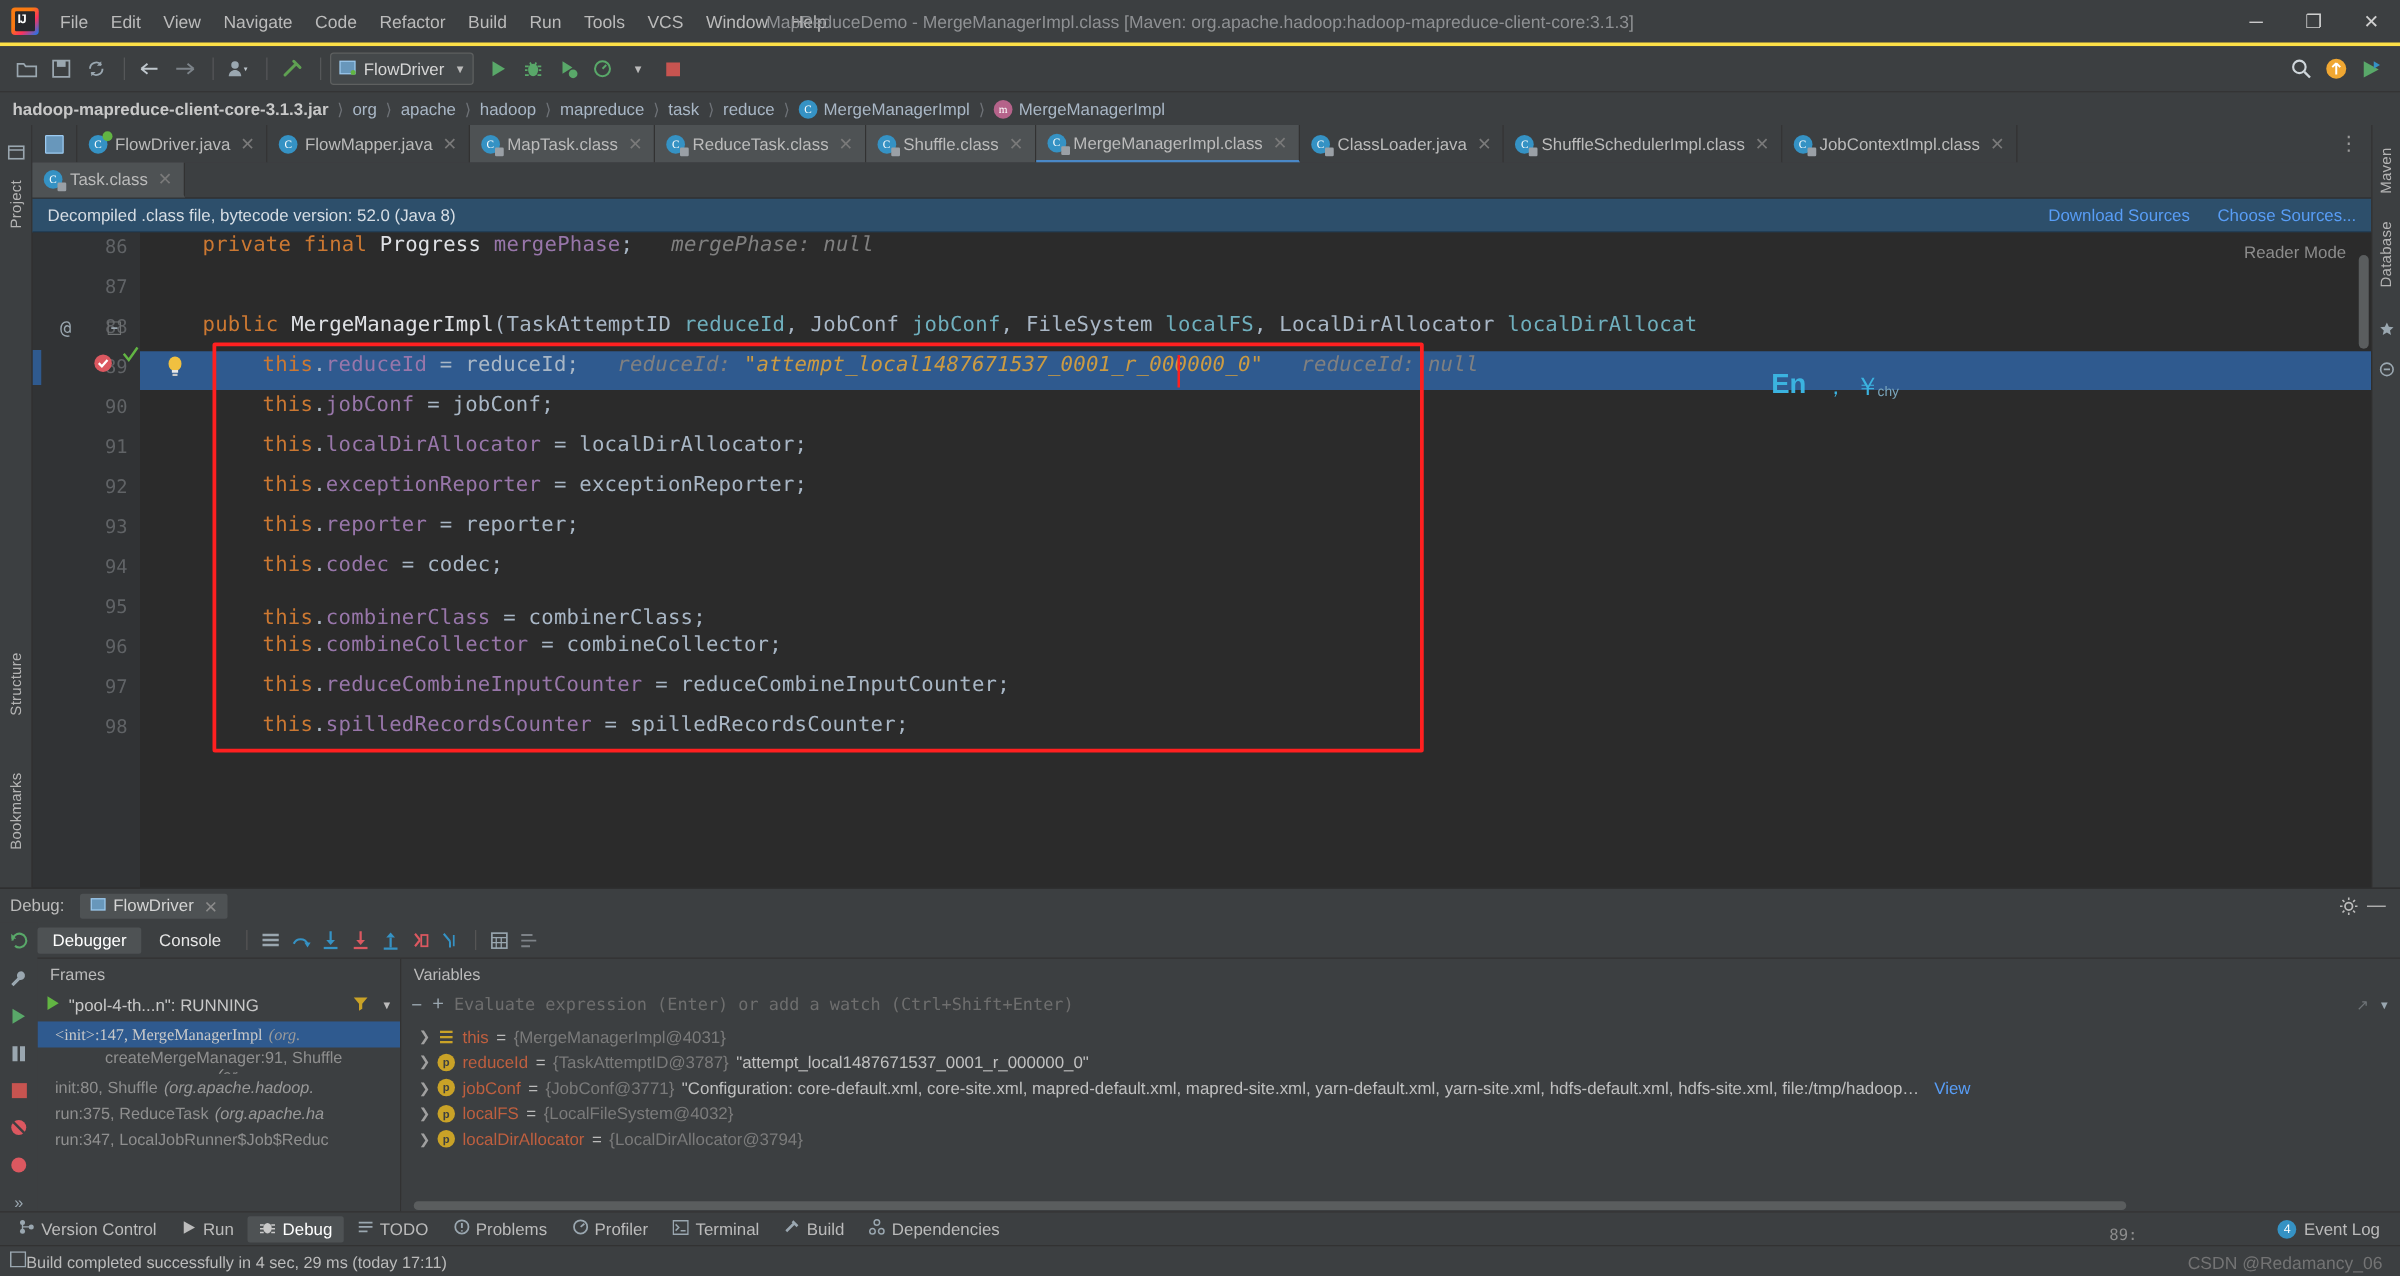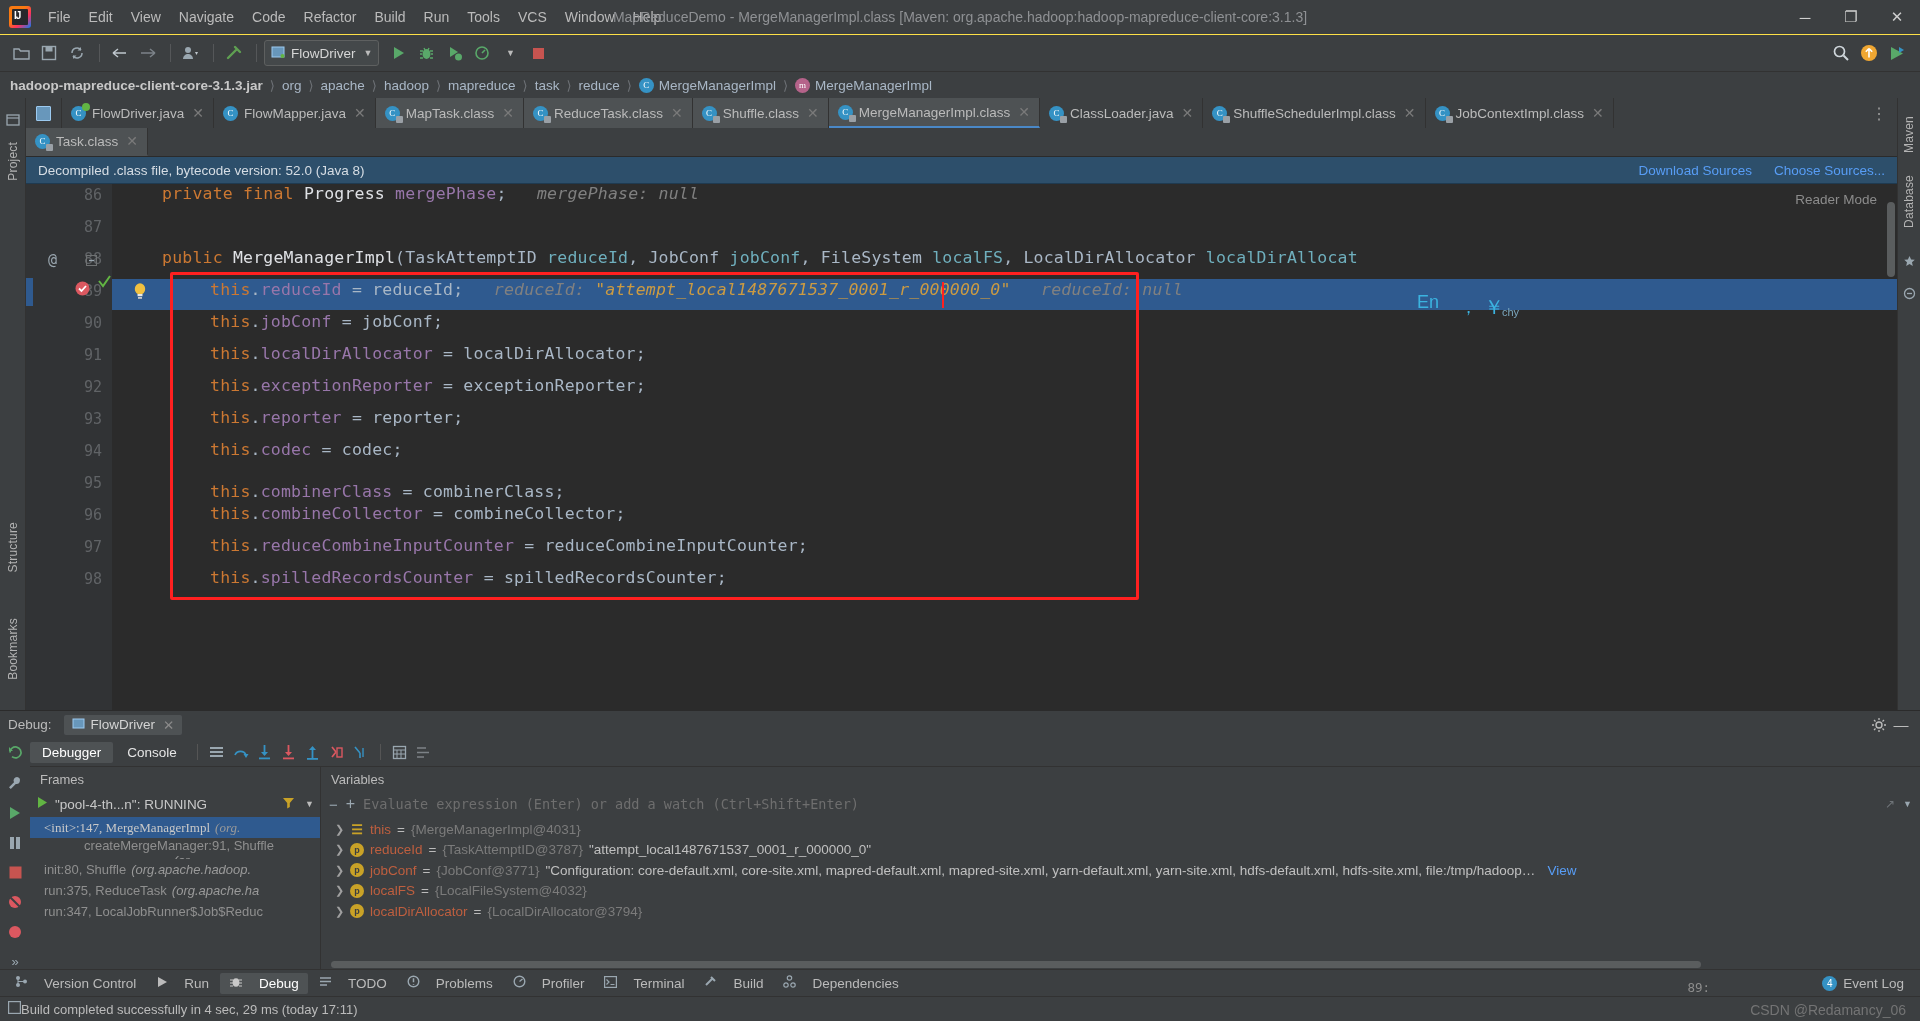--- a/index.html
+++ b/index.html
@@ -6,21 +6,21 @@
   body{
     width:1920px;height:1021px;overflow:hidden;
     background:#3c3f41;
     font-family:"Liberation Sans", sans-serif;
     font-size:13px;color:#bbbbbb;
     -webkit-font-smoothing:antialiased;
   }
   .app{position:relative;width:1920px;height:1021px;display:flex;flex-direction:column;}
 
   
-  .titlebar{height:34px;background:#3c3f41;display:flex;align-items:center;flex:0 0 34px;border-bottom:1px solid #fde047;}
+  .titlebar{height:34px;background:#3c3f41;display:flex;align-items:center;flex:0 0 34px;border-bottom:3px solid #fde047;}
   .ij-logo{width:22px;height:22px;margin:0 8px 0 9px;border-radius:3px;position:relative;overflow:hidden;
     background:linear-gradient(135deg,#f97a12 0%,#f97a12 40%,#fe315d 65%,#087cfa 100%);}
   .ij-logo .inner{position:absolute;left:3px;top:3px;width:16px;height:16px;background:#27282c;border-radius:1px;}
   .ij-logo .ij{position:absolute;left:5px;top:4px;color:#fff;font-size:10px;font-weight:bold;letter-spacing:-1px;}
   .menubar{display:flex;align-items:center;gap:0;}
   .menuitem{padding:4px 9px;font-size:14px;color:#bbbbbb;cursor:default;white-space:nowrap;}
   .wintitle{position:absolute;left:0;right:0;text-align:center;font-size:14px;color:#8f9194;pointer-events:none;}
   .wincontrols{margin-left:auto;display:flex;align-items:center;height:34px;}
   .winbtn{width:46px;height:34px;display:flex;align-items:center;justify-content:center;color:#cfcfcf;font-size:15px;}
 
@@ -128,21 +128,21 @@
   .vname{color:#bf5f3f;}
   .veq{color:#bbb;}
   .vref{color:#7b7b7b;}
   .vstr{color:#c0c0c0;}
   .viewlink{color:#589df6;margin-left:6px;}
   .hscroll{height:9px;background:#3c3f41;flex:0 0 9px;position:relative;}
   .hthumb{position:absolute;left:10px;height:7px;top:1px;background:#5a5d5e;border-radius:4px;}
 
   
   .bottombar{height:26px;background:#3c3f41;display:flex;align-items:center;padding:0 6px;flex:0 0 26px;border-top:1px solid #323232;gap:2px;}
-  .bwidget{display:flex;align-items:center;gap:16px;padding:2px 9px;font-size:13.5px;color:#bbbbbb;border-radius:2px;}
+  .bwidget{display:flex;align-items:center;gap:5px;padding:2px 9px;font-size:13.5px;color:#bbbbbb;border-radius:2px;}
   .bwidget.sel{background:#4e5254;color:#fff;}
   .eventlog{margin-left:auto;display:flex;align-items:center;gap:6px;padding-right:10px;font-size:13.5px;}
   .evbadge{width:15px;height:15px;border-radius:50%;background:#3592c4;color:#fff;font-size:10px;display:flex;align-items:center;justify-content:center;}
 
   
   .statusbar{height:24px;background:#3c3f41;display:flex;align-items:center;padding:0 8px;font-size:13px;color:#bbbbbb;flex:0 0 24px;border-top:1px solid #323232;}
   .statusbar .left{display:flex;align-items:center;gap:0;}
   .wm{position:absolute;right:14px;bottom:3px;color:#7d7d7d;font-size:14px;opacity:.85;}
   .wm2{position:absolute;right:210px;bottom:26px;color:#8d8d8d;font-size:12.5px;font-family:"DejaVu Sans Mono",monospace;}
 </style>
@@ -479,21 +479,21 @@
                 <ellipse cx="8" cy="7" rx="5.2" ry="5.8" fill="#f0c040"></ellipse>
                 <rect x="5.5" y="12" width="5" height="2.2" fill="#e8e8e8"></rect>
                 <rect x="6" y="15" width="4" height="1.8" fill="#c9c9c9"></rect>
               </svg>
           </div>
 
           <div class="cursor-bar" style="left:830px;top:98px;height:26px;"></div>
 
           <div class="readermode">Reader Mode</div>
 
-          <div class="ime" style="left:1305px;top:108px;font-size:18px;font-weight:normal;">En</div>
+          <div class="ime" style="left:1305px;top:108px;font-size:22px;font-weight:bold;">En</div>
           <div class="ime" style="left:1348px;top:112px;font-size:17px;">，</div>
           <div class="ime" style="left:1372px;top:110px;font-size:20px;">￥</div>
           <div class="ime" style="left:1390px;top:122px;font-size:11px;color:#7aa6bd;">chy</div>
 
           <div class="redbox" style="left:58px;top:88px;width:963px;height:322px;"></div>
 
           <div class="scrollthumb" style="top:18px;height:75px;"></div>
         </div>
       </div>
     </div>

